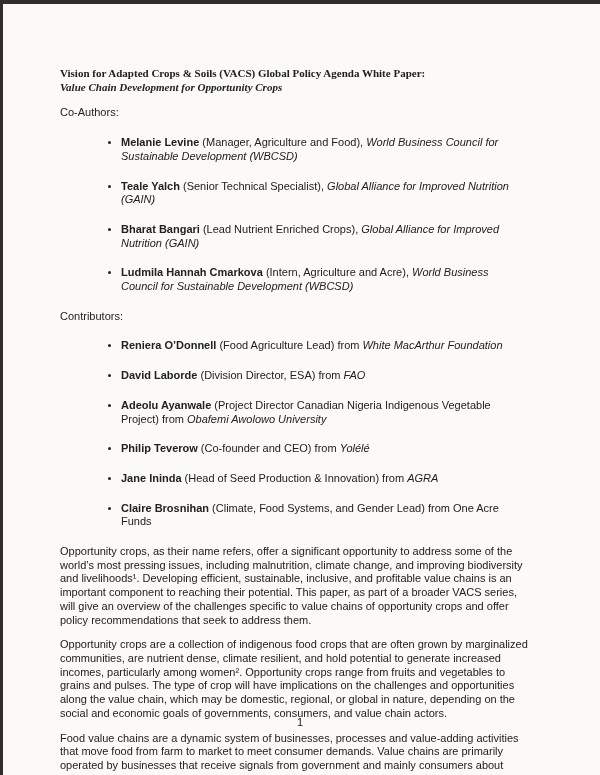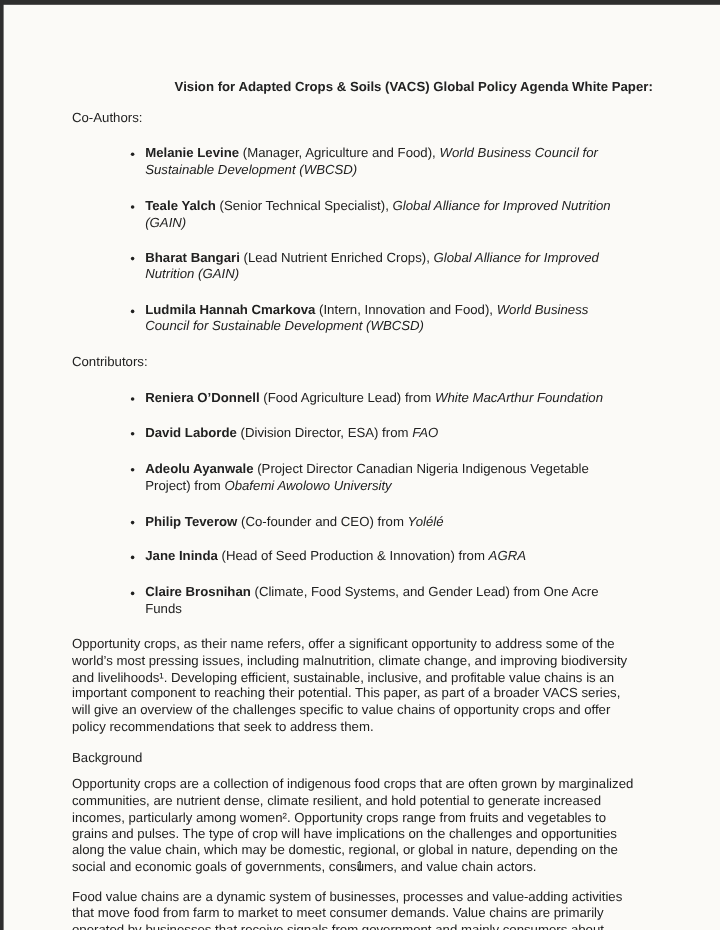--- a/index.html
+++ b/index.html
@@ -20,21 +20,21 @@
     width: 3px; height: 775px; background: #2e2e2e;
   }
   .content {
     position: absolute;
     top: 0; left: 60px;
     width: 484px;
     padding-top: 67px;
     font-size: 11px;
     line-height: 13.7px;
   }
-  .doc-title { text-align: right; font-weight: 700; margin: 0; font-size: 11px; line-height: 13.7px; }
+  .doc-title { text-align: left; font-weight: 700; margin: 0; font-size: 11px; line-height: 13.7px; font-family: Liberation Serif, serif; }
   .doc-title .subtitle { font-style: italic; }
   .sec-heading { font-weight: 400; margin: 12px 0 0 0; }
   .sec-heading.big-gap { margin-top: 30px; }
   ul.people {
     margin: 3px 0 0 0;
     padding-left: 45px;
     list-style: disc;
   }
   ul.people li { margin: 16px; padding: 0; }
   ul.people li::marker { font-size: 10px; }
@@ -54,41 +54,41 @@
 </head>
 <body>
 
 <div class="edge-top"></div>
 <div class="edge-left"></div>
 
 <div class="content">
 
   <h1 class="doc-title">
     <span>Vision for Adapted Crops &amp; Soils (VACS) Global Policy Agenda White Paper:</span><br>
+    <span class="subtitle">Value Chain Development for Opportunity Crops</span>
   </h1>
 
   <div class="sec-heading">Co-Authors:</div>
   <ul class="people">
     <li><span class="p-name">Melanie Levine</span><span> (Manager, Agriculture and Food), </span><span class="p-org">World Business Council for Sustainable Development (WBCSD)</span></li>
     <li><span class="p-name">Teale Yalch</span><span> (Senior Technical Specialist), </span><span class="p-org">Global Alliance for Improved Nutrition (GAIN)</span></li>
     <li><span class="p-name">Bharat Bangari</span><span> (Lead Nutrient Enriched Crops), </span><span class="p-org">Global Alliance for Improved Nutrition (GAIN)</span></li>
-    <li><span class="p-name">Ludmila Hannah Cmarkova</span><span> (Intern, Innovation and Food), </span><span class="p-org">World Business Council for Sustainable Development (WBCSD)</span></li>
+    <li><span class="p-name">Ludmila Hannah Cmarkova</span><span> (Intern, Agriculture and Acre), </span><span class="p-org">World Business Council for Sustainable Development (WBCSD)</span></li>
   </ul>
 
   <div class="sec-heading">Contributors:</div>
   <ul class="people">
     <li><span class="p-name">Reniera O’Donnell</span><span> (Food Agriculture Lead) from </span><span class="p-org">White MacArthur Foundation</span></li>
     <li><span class="p-name">David Laborde</span><span> (Division Director, ESA) from </span><span class="p-org">FAO</span></li>
     <li><span class="p-name">Adeolu Ayanwale</span><span> (Project Director Canadian Nigeria Indigenous Vegetable Project) from </span><span class="p-org">Obafemi Awolowo University</span></li>
     <li><span class="p-name">Philip Teverow</span><span> (Co-founder and CEO) from </span><span class="p-org">Yolélé</span></li>
     <li><span class="p-name">Jane Ininda</span><span> (Head of Seed Production &amp; Innovation) from </span><span class="p-org">AGRA</span></li>
     <li><span class="p-name">Claire Brosnihan</span><span> (Climate, Food Systems, and Gender Lead) from One Acre Funds</span><span class="p-org"></span></li>
   </ul>
 
   <p class="body-para">Opportunity crops, as their name refers, offer a significant opportunity to address some of the world’s most pressing issues, including malnutrition, climate change, and improving biodiversity and livelihoods¹. Developing efficient, sustainable, inclusive, and profitable value chains is an important component to reaching their potential. This paper, as part of a broader VACS series, will give an overview of the challenges specific to value chains of opportunity crops and offer policy recommendations that seek to address them.</p>
 
-  <div class="sec-heading">Background</div>
   <p class="body-para">Opportunity crops are a collection of indigenous food crops that are often grown by marginalized communities, are nutrient dense, climate resilient, and hold potential to generate increased incomes, particularly among women². Opportunity crops range from fruits and vegetables to grains and pulses. The type of crop will have implications on the challenges and opportunities along the value chain, which may be domestic, regional, or global in nature, depending on the social and economic goals of governments, consumers, and value chain actors.</p>
   <p class="body-para">Food value chains are a dynamic system of businesses, processes and value-adding activities that move food from farm to market to meet consumer demands. Value chains are primarily operated by businesses that receive signals from government and mainly consumers about market shifts and potential opportunities for earning profit, including through value addition. For businesses, including farmers, positive social impact alone is not enough to change business models and practices. Generating demand and creating profitable markets for opportunity will be a driving force behind value chain development. To maximize the potential of opportunity crops and to ensure that opportunity crops are efficiently and effectively produced, transported, and</p>
 
 </div>
 
 <div class="page-number">1</div>
 
 </body></html>

